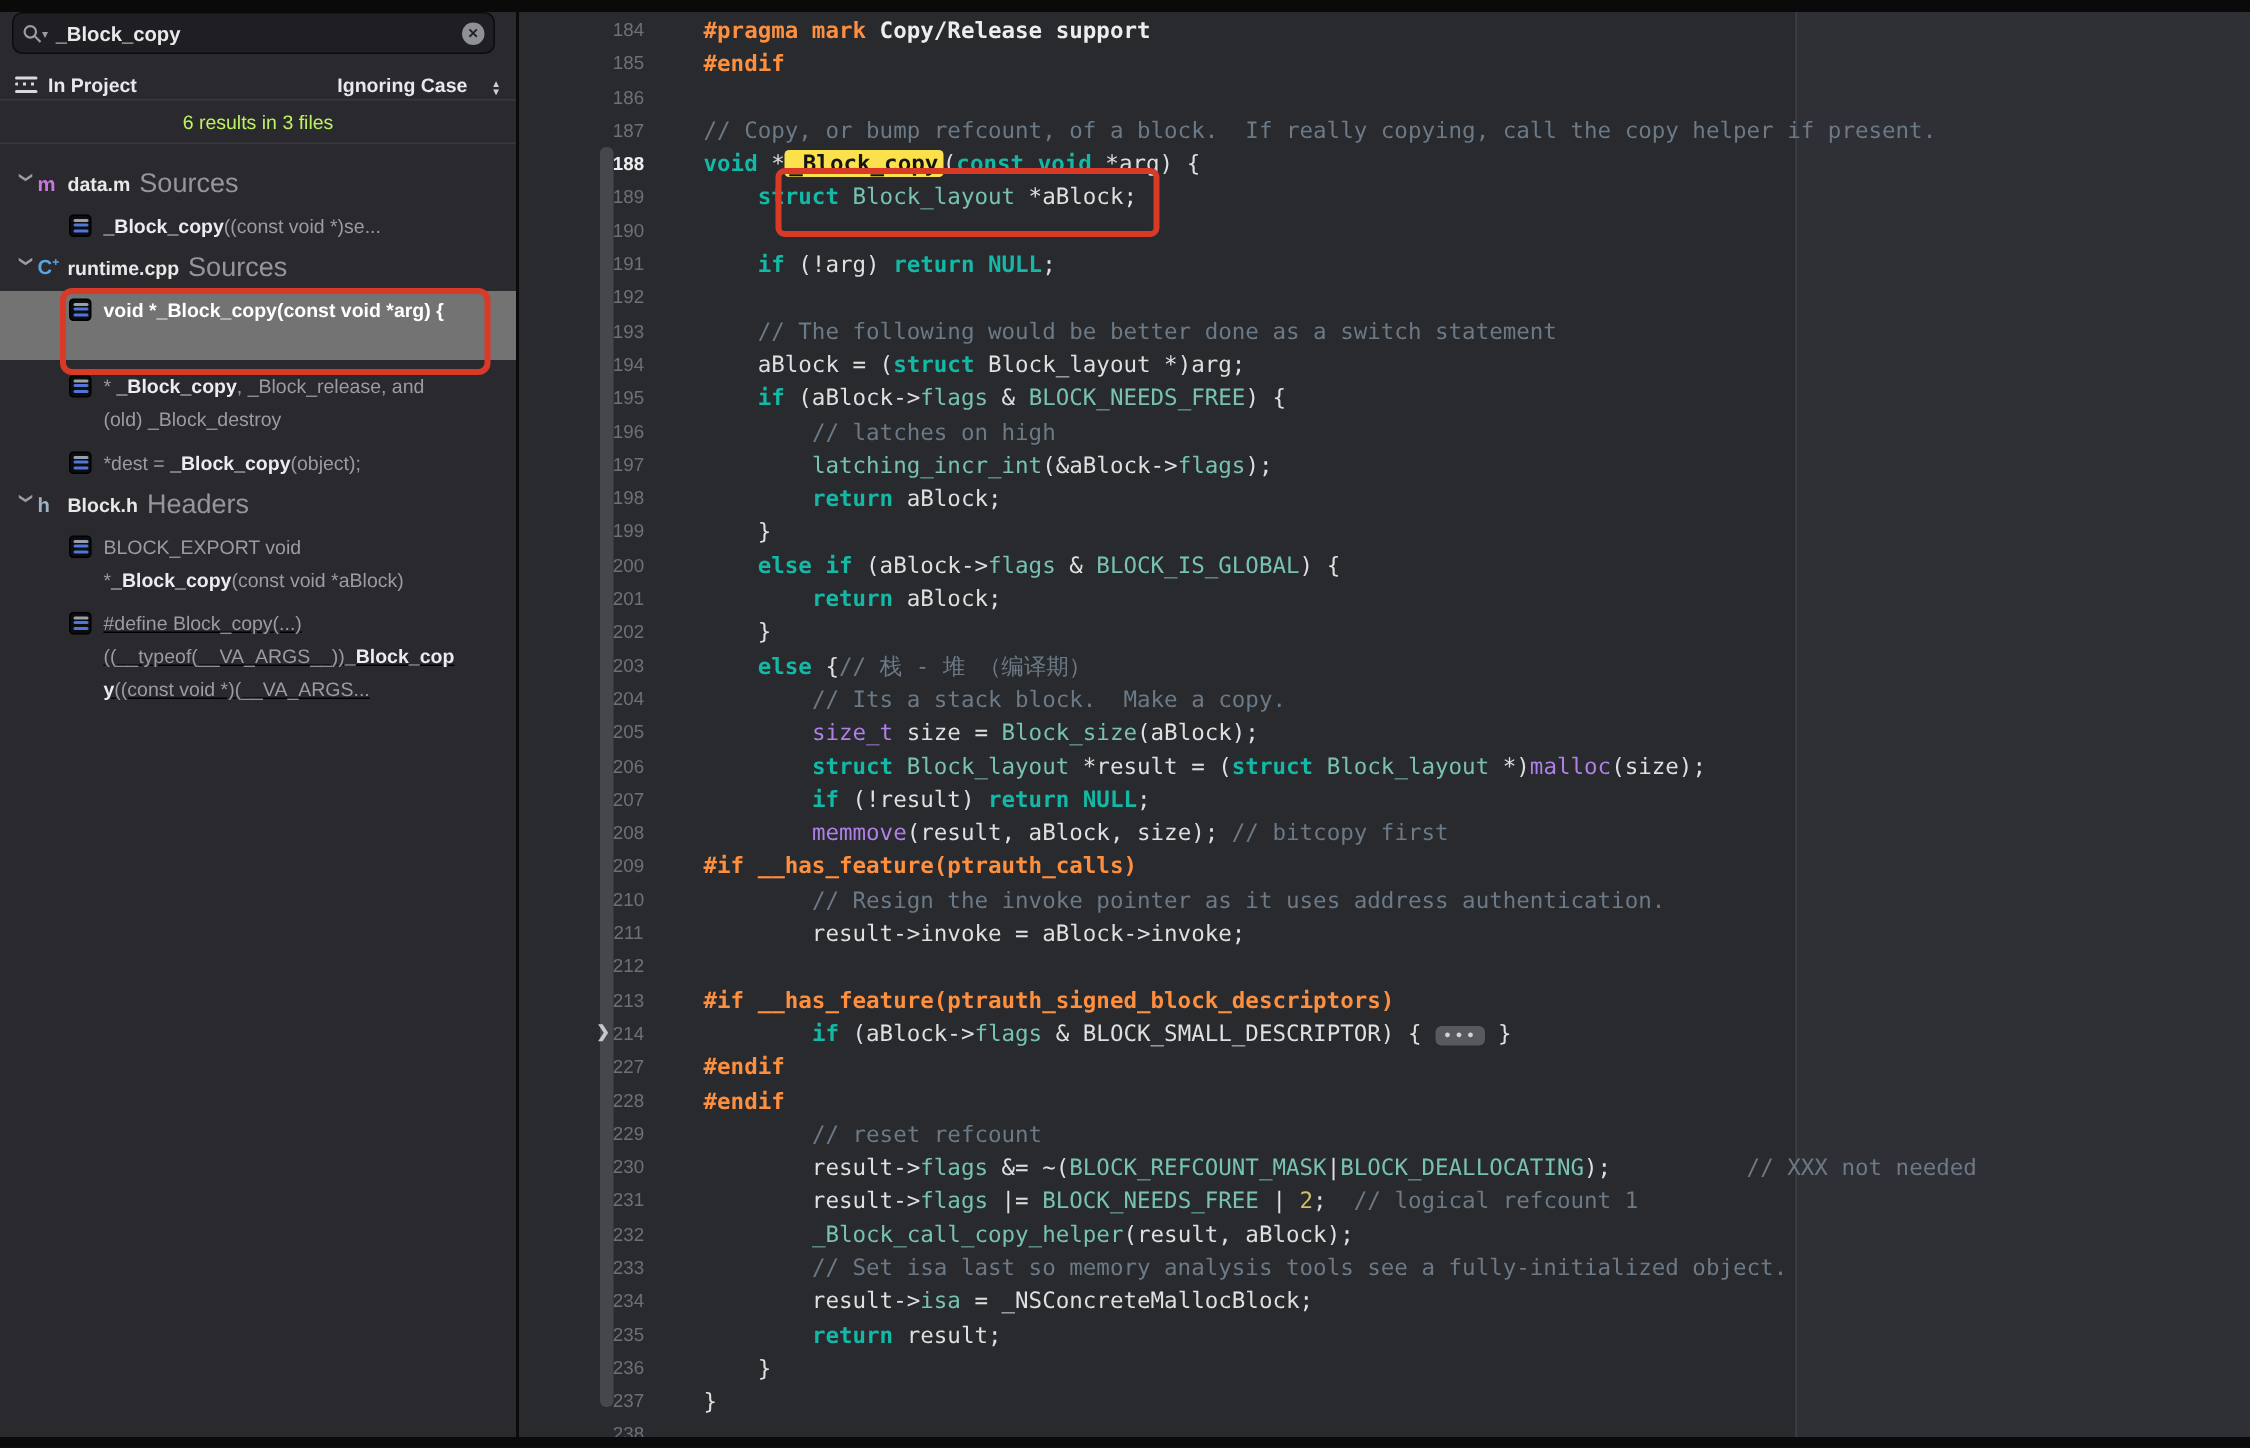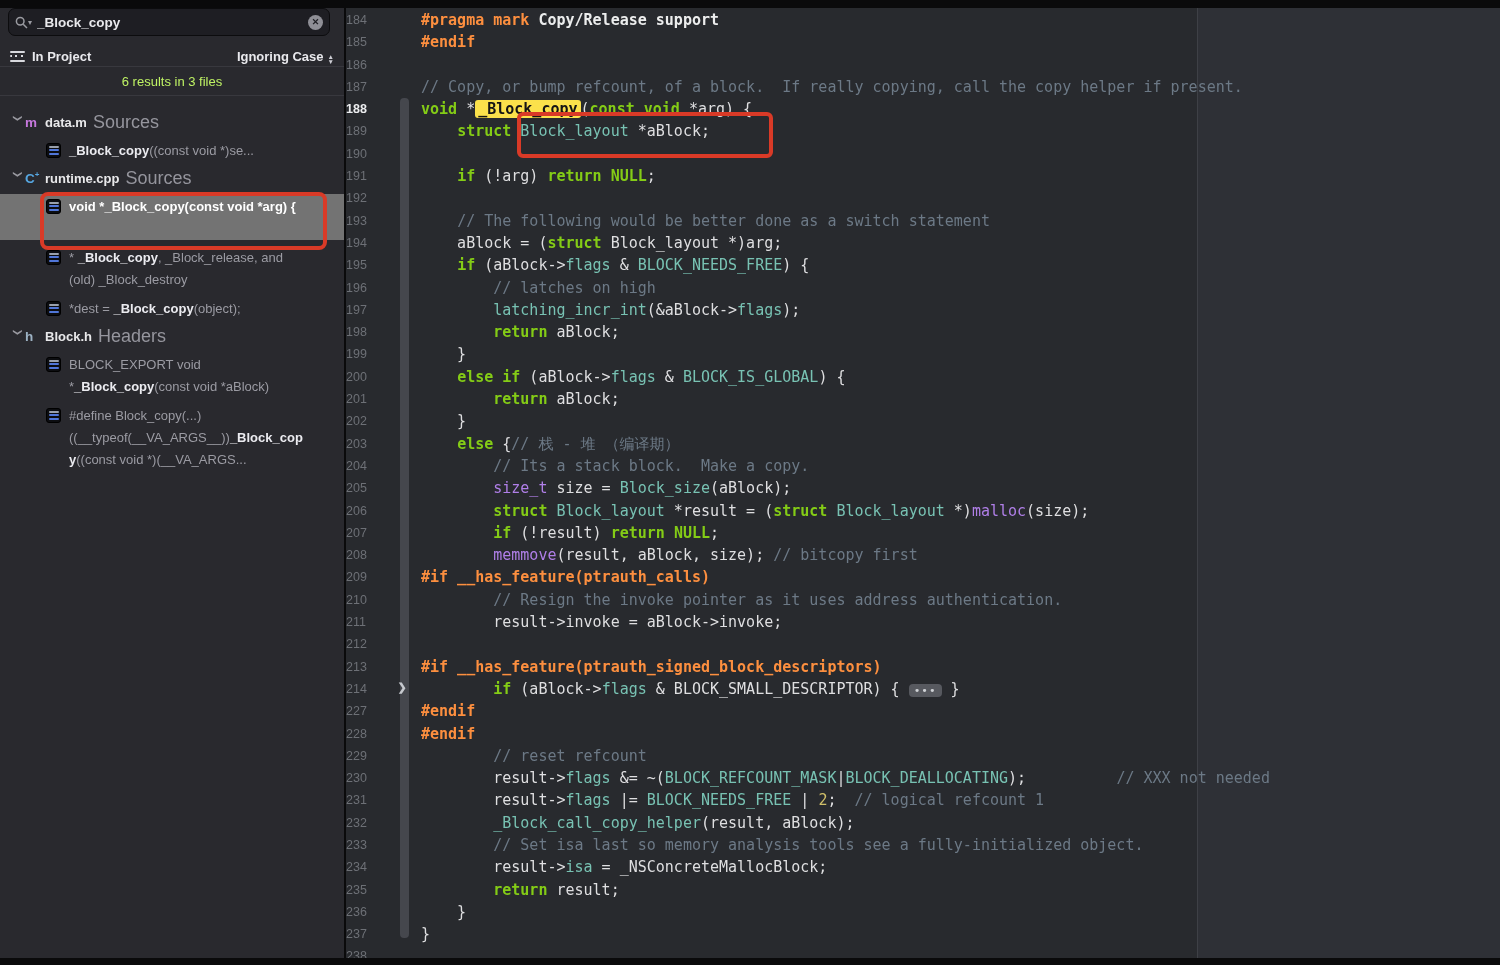--- a/index.html
+++ b/index.html
@@ -16,21 +16,21 @@
   #searchfield input{flex:1;background:transparent;border:none;outline:none;color:#e9e9ec;
     font-family:"Liberation Sans",sans-serif;font-size:13.5px;font-weight:bold;padding:0;}
   #clearbtn{width:15px;height:15px;border-radius:50%;background:#8f8f96;color:#1e1e23;
     font-size:9px;font-weight:bold;display:flex;align-items:center;justify-content:center;flex:none;cursor:default;}
 
   #scoperow{position:absolute;left:10px;top:36px;width:324px;height:24px;display:flex;align-items:center;font-weight:bold;}
   #scopeicon{width:15px;margin-right:7px;}
   #scopeicon i{display:block;height:2px;background:#d8d9de;border-radius:1px;margin:2.5px 0;}
   #scopeicon i.dot{background:repeating-linear-gradient(90deg,#d8d9de 0 2px,transparent 2px 5.5px);}
   #scopelabel{color:#e9e9ed;font-size:13px;}
-  #casectl{margin-left:auto;display:flex;align-items:flex-end;gap:4px;color:#e9e9ed;font-size:13px;}
+  #casectl{margin-left:auto;display:flex;align-items:flex-end;gap:16px;color:#e9e9ed;font-size:13px;}
   #casectl .stepper{display:flex;flex-direction:column;color:#cfcfd6;font-size:6.5px;line-height:5px;}
 
   #sumrow{position:absolute;left:0;top:58px;width:344px;height:30px;border-top:1px solid #38383e;
     border-bottom:1px solid #38383e;display:flex;align-items:center;justify-content:center;
     color:#bef264;font-size:13px;background:#29292e;box-sizing:border-box;}
 
   #tree{position:absolute;left:0;top:100px;width:344px;padding-top:3px;}
   .grow{height:22px;display:flex;align-items:center;padding-left:10px;margin-bottom:5px;}
   .chev{width:15px;font-size:9px;color:#9a9aa1;transform:rotate(90deg);flex:none;}
   .ficon{width:20px;font-size:13.5px;font-weight:bold;flex:none;}
@@ -48,26 +48,26 @@
   .itxt{max-width:240px;font-size:13px;line-height:22px;overflow-wrap:anywhere;color:#9b9ba3;}
   .itxt b{color:#ebebf0;}
   .sel .itxt,.sel .itxt b{color:#ffffff;}
 
   
   #editor{position:absolute;left:346px;top:8px;width:1154px;height:950px;background:#282a2e;overflow:hidden;}
   #beyond{position:absolute;left:851px;top:0;width:303px;height:950px;background:#2e3036;
     border-left:1px solid #3e4046;z-index:0;box-sizing:border-box;}
   #codelines{position:absolute;left:0;top:1px;width:1154px;z-index:1;}
   .cl{height:22.3px;display:flex;white-space:pre;}
-  .ln{width:50px;text-align:left;color:#6d7076;font-size:12.5px;line-height:22.3px;flex:none;
-    font-family:"Liberation Sans",sans-serif;}
+  .ln{width:50px;text-align:center;color:#6d7076;font-size:12.5px;line-height:22.3px;flex:none;
+    font-family:"Liberation Sans",sans-serif;margin-left:48px;}
   .ln.act{color:#ecedef;font-weight:bold;}
   .codetxt{margin-left:25px;font-family:"DejaVu Sans Mono","Liberation Mono",monospace;
     font-size:15px;line-height:22.3px;}
-  .tk-kw{color:#84cc16;font-weight:bold;}
+  .tk-kw{color:#14b8a6;font-weight:bold;}
   .tk-pre{color:#fd8f3f;font-weight:bold;}
   .tk-cmt{color:#6c7986;}
   .tk-typ{color:#78c2b3;}
   .tk-lib{color:#b07fe8;}
   .tk-num{color:#d0bf69;}
   .tk-pl{color:#dfdfe1;}
   .tk-plb{color:#eceded;font-weight:bold;}
   .tk-find{background:#fbe14b;color:#151515;border-radius:3px;padding:0 3px;font-weight:bold;}
   .tk-fold{background:#57595f;color:#cfd2d6;border-radius:4px;padding:0 5px;font-size:11px;letter-spacing:1px;}
   #ribbon{position:absolute;left:54px;top:90px;width:9px;height:840px;background:#45474d;
@@ -168,21 +168,21 @@
         <span class="fkind">Headers</span>
       </div>
       <div class="irow" style="height: 46px;">
         <span class="micon">
           <i></i>
           <i></i>
           <i></i>
         </span>
         <span class="itxt"><span>BLOCK_EXPORT void *</span><b>_Block_copy</b><span>(const void *aBlock)</span></span>
       </div>
-      <div class="irow" style="height: 68px;">
+      <div class="irow" style="height: 68px; text-decoration: underline;">
         <span class="micon">
           <i></i>
           <i></i>
           <i></i>
         </span>
         <span class="itxt"><span>#define Block_copy(...) ((__typeof(__VA_ARGS__))</span><b>_Block_co</b><b>py</b><span>((const void *)(__VA_ARGS...</span></span>
       </div>
     </div>
 </div>
 

